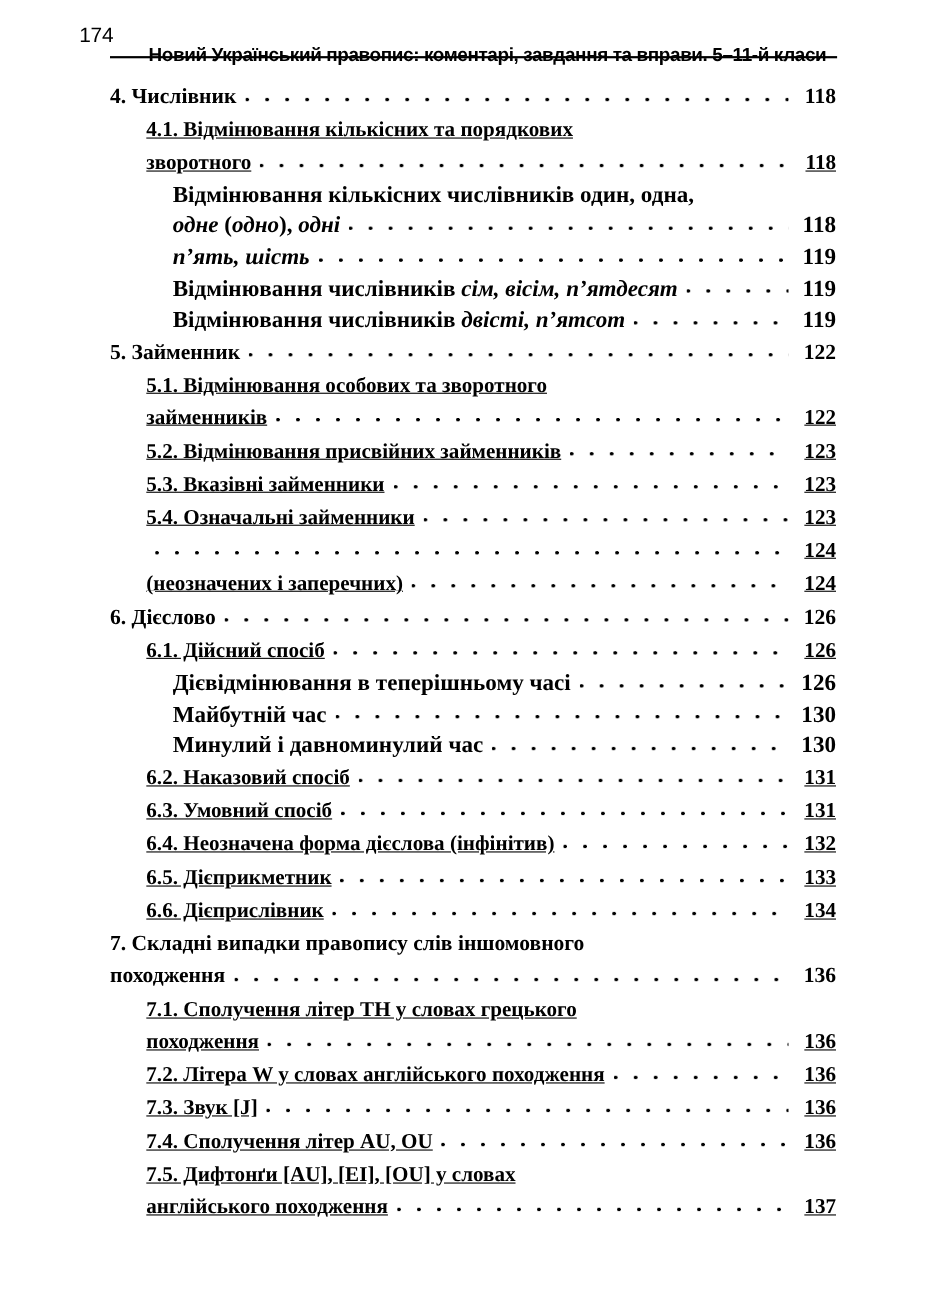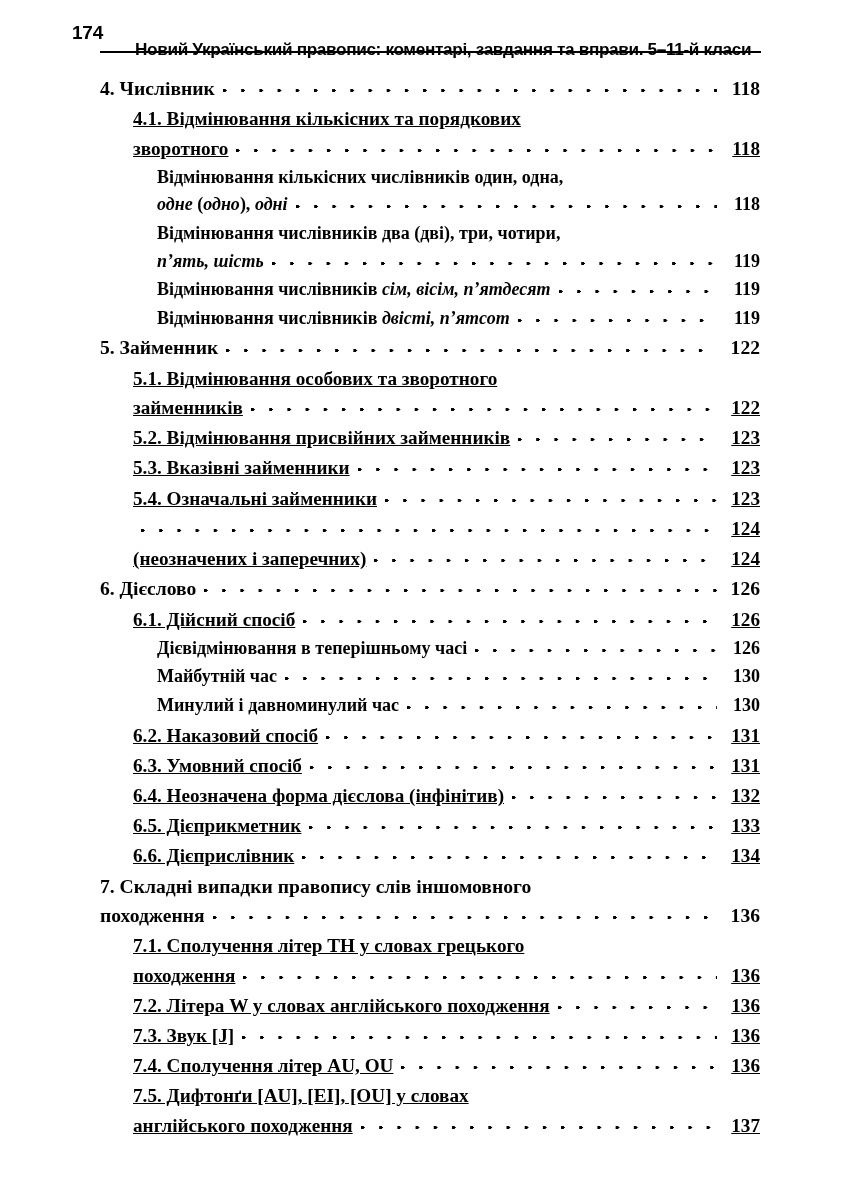--- a/index.html
+++ b/index.html
@@ -31,21 +31,21 @@
     left: 0;
     top: 20px;
     width: 851px;
     height: 44px;
   }
   .rh-folio {
     position: absolute;
     left: 72px;
     top: 0;
     font-family: "Liberation Sans", "DejaVu Sans", sans-serif;
-    font-weight: 700;
+    font-weight: 400;
     font-size: 19px;
     letter-spacing: -0.2px;
     line-height: 26px;
   }
   .rh-title {
     position: absolute;
     left: 135px;
     top: 16px;
     width: 628px;
     font-family: "Liberation Sans", "DejaVu Sans", sans-serif;
@@ -77,21 +77,21 @@
     width: 760px;
     margin: 0;
     padding: 0;
     font-weight: 700;
     color: #000;
   }
 
   
   .lvl1 { padding-left: 100px; font-size: 19.6px; line-height: 29.4px; }
   .lvl2 { padding-left: 133px; font-size: 19.2px; line-height: 29.2px; text-decoration: underline; }
-  .lvl3 { padding-left: 157px; font-size: 18px; line-height: 27.6px; }
+  .lvl3 { padding-left: 157px; font-size: 21px; line-height: 27.6px; }
 
   
   .gap-sm { margin-top: 1px; }
 
   
   .row {
     display: flex;
     align-items: center;
     width: 100%;
   }
@@ -159,21 +159,20 @@
       </div>
       <div class="entry lvl3 gap-sm">
         <div class="contline"><span>Відмінювання кількісних числівників </span><span class="it">один, одна,</span></div>
         <div class="row">
           <span class="label"><span class="it">одне</span><span> (</span><span class="it">одно</span><span>), </span><span class="it">одні</span></span>
           <span class="leader"></span>
           <span class="folio">118</span>
         </div>
       </div>
       <div class="entry lvl3 gap-sm">
-        <div class="contline"><span>Відмінювання числівників </span><span class="it">два</span><span> (</span><span class="it">дві</span><span>), </span><span class="it">три, чотири,</span></div>
         <div class="row">
           <span class="label"><span class="it">п’ять, шість</span></span>
           <span class="leader"></span>
           <span class="folio">119</span>
         </div>
       </div>
       <div class="entry lvl3 gap-sm">
         <div class="row">
           <span class="label"><span>Відмінювання числівників </span><span class="it">сім, вісім, п’ятдесят</span></span>
           <span class="leader"></span>

